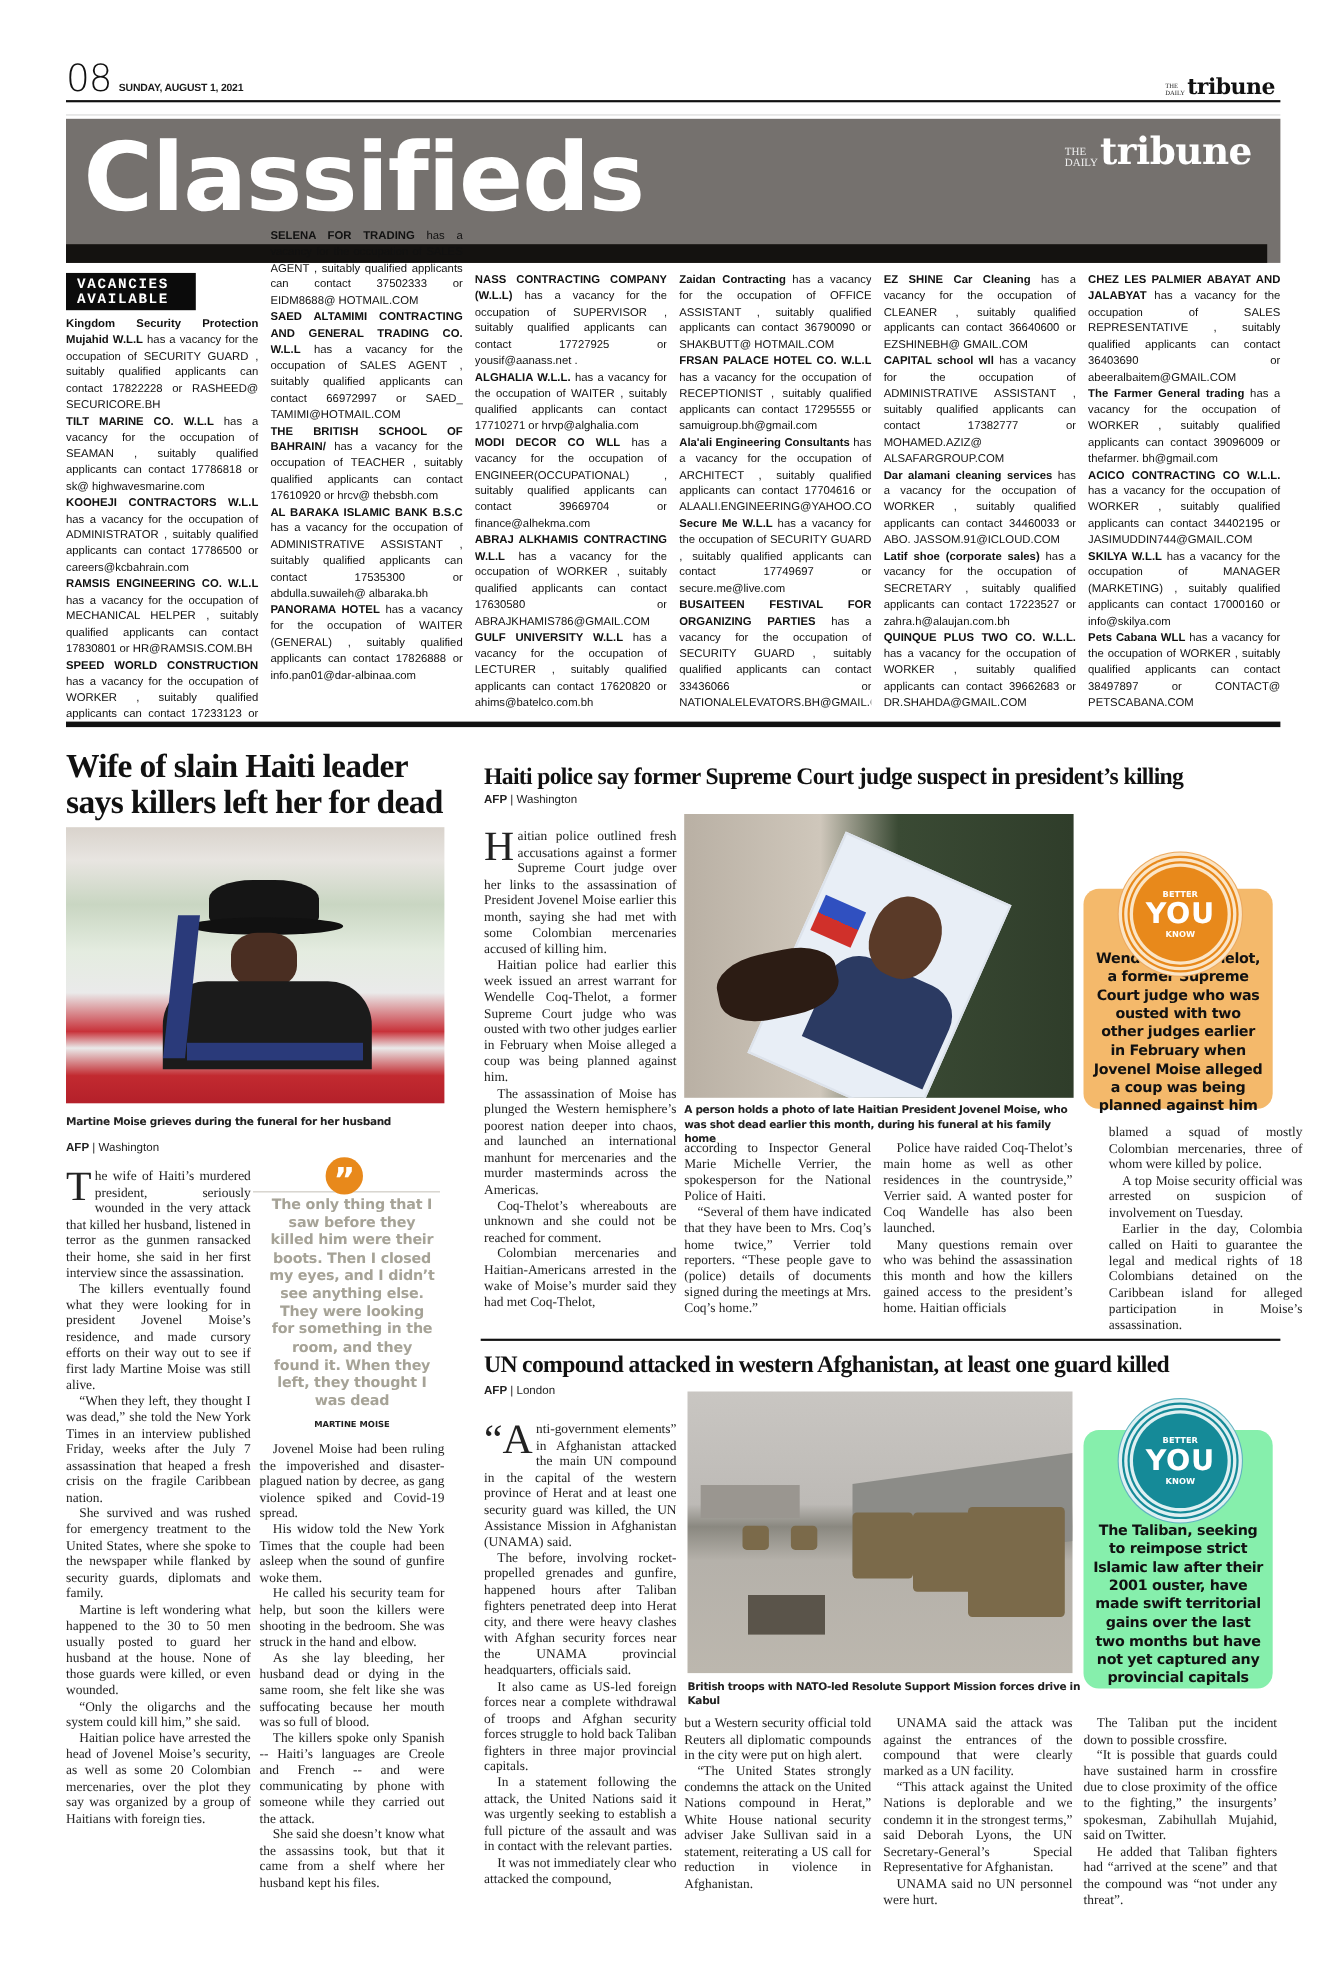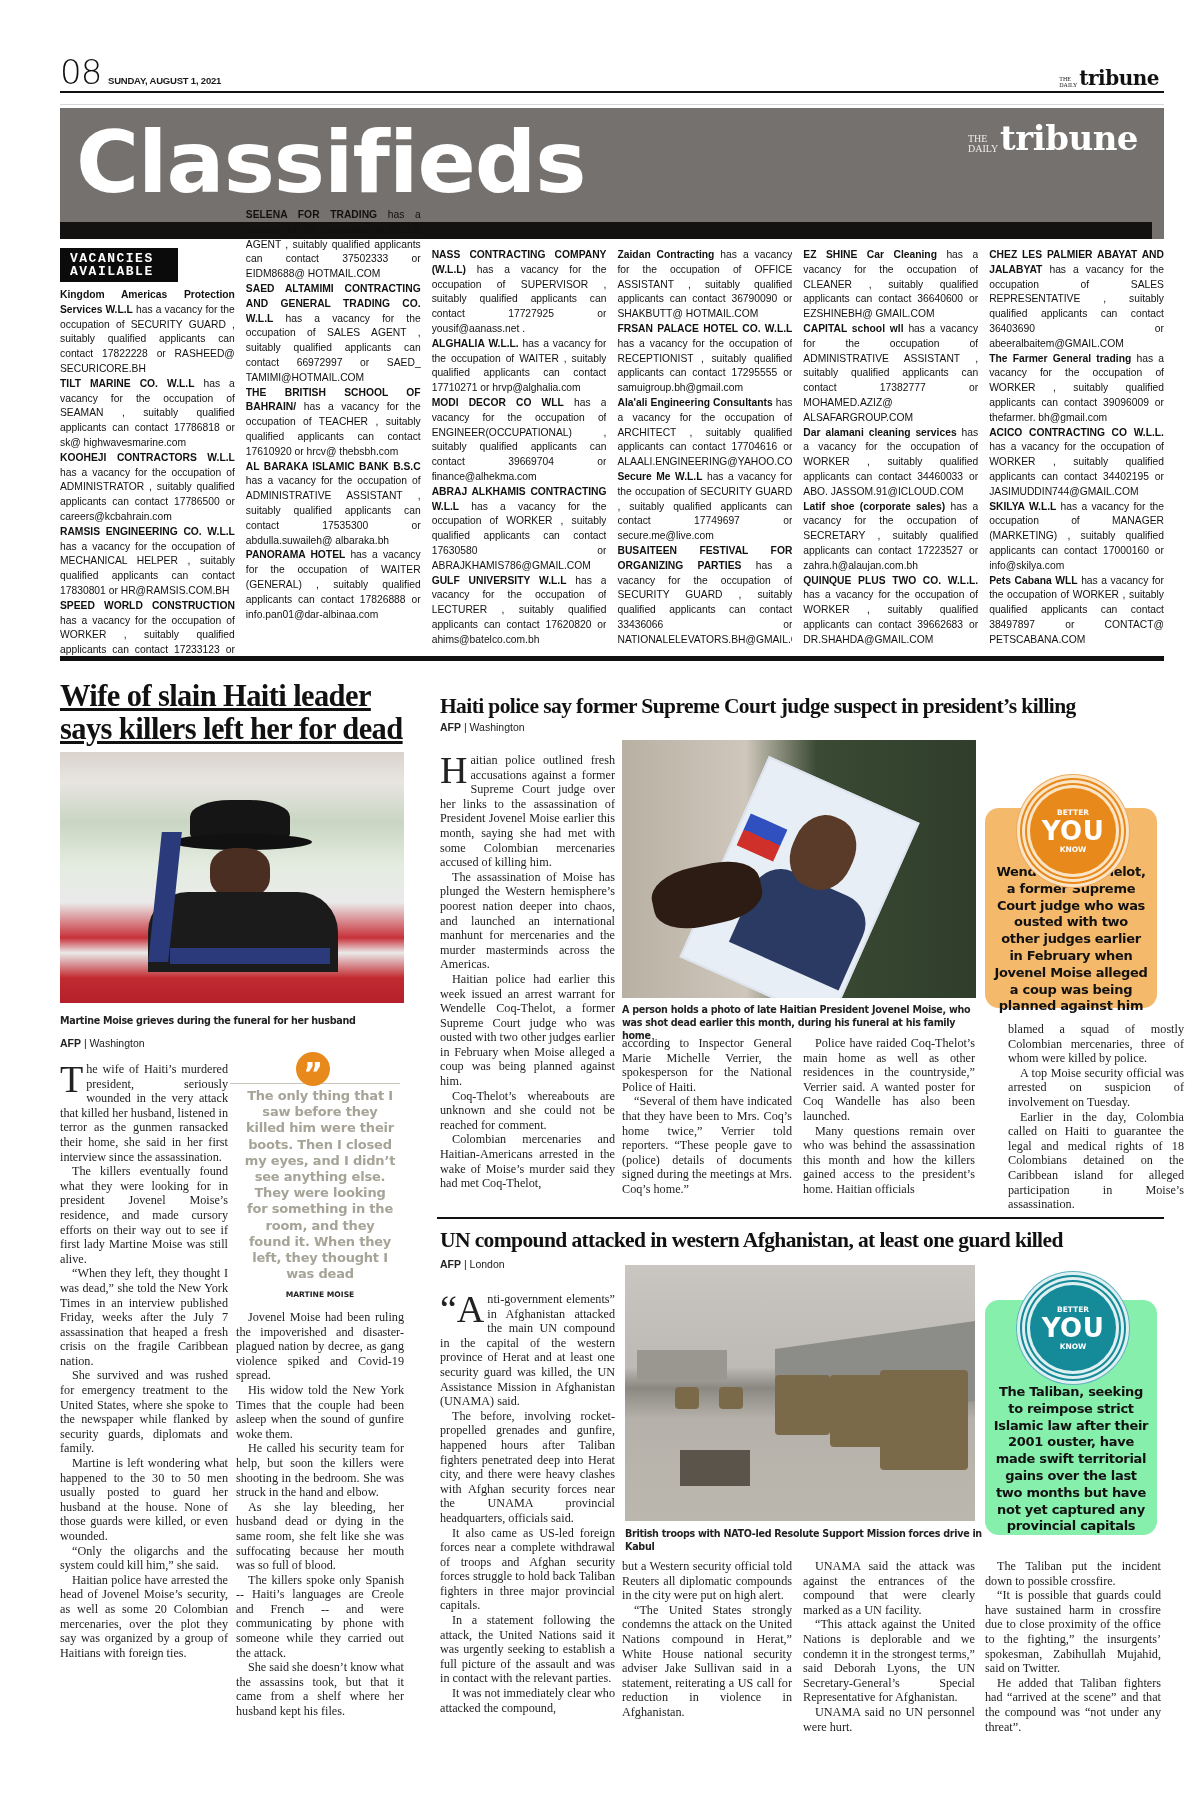--- a/index.html
+++ b/index.html
@@ -112,21 +112,21 @@
   </div>
   <div class="banner-bar"></div>
 </div>
 
 <div class="abs cls-wrap">
   <div class="cls-col">
     <div class="vac-badge">
       <div>VACANCIES</div>
       <div>AVAILABLE</div>
     </div>
-    <div class="cls-ad"><b>Kingdom Americas Protection Services W.L.L</b><span> has a vacancy for the occupation of  SECURITY GUARD , suitably qualified applicants can contact 17822228 or RASHEED@ SECURICORE.BH</span></div>
+    <div class="cls-ad"><b>Kingdom Security Protection Mujahid W.L.L</b><span> has a vacancy for the occupation of  SECURITY GUARD , suitably qualified applicants can contact 17822228 or RASHEED@ SECURICORE.BH</span></div>
     <div class="cls-ad"><b>TILT MARINE CO. W.L.L</b><span> has a vacancy for the occupation of SEAMAN , suitably qualified applicants can contact 17786818 or sk@ highwavesmarine.com</span></div>
     <div class="cls-ad"><b>KOOHEJI CONTRACTORS W.L.L</b><span> has a vacancy for the occupation of ADMINISTRATOR , suitably qualified applicants can contact 17786500 or careers@kcbahrain.com</span></div>
     <div class="cls-ad"><b>RAMSIS ENGINEERING CO. W.L.L</b><span> has a vacancy for the occupation of MECHANICAL HELPER , suitably qualified applicants can contact 17830801 or HR@RAMSIS.COM.BH</span></div>
     <div class="cls-ad"><b>SPEED WORLD CONSTRUCTION</b><span> has a vacancy for the occupation of WORKER , suitably qualified applicants can contact 17233123 or speedworld-swc@hotmail.com</span></div>
   </div>
   <div class="cls-col" style="margin-top:-114px">
     <div class="cls-ad" style="visibility:hidden"><b>SPEED WORLD CONSTRUCTION</b><span> has a vacancy for the occupation of WORKER , suitably qualified applicants can contact 17233123 or speedworld-swc@hotmail.com</span></div>
     <div class="cls-ad"><b>SELENA FOR TRADING</b><span> has a vacancy for the occupation of  SALES AGENT , suitably qualified applicants can contact 37502333 or EIDM8688@ HOTMAIL.COM</span></div>
     <div class="cls-ad"><b>SAED ALTAMIMI CONTRACTING AND GENERAL TRADING CO. W.L.L</b><span> has a vacancy for the occupation of  SALES AGENT , suitably qualified applicants can contact 66972997 or SAED_ TAMIMI@HOTMAIL.COM</span></div>
     <div class="cls-ad"><b>THE BRITISH SCHOOL OF BAHRAIN/</b><span> has a vacancy for the occupation of TEACHER , suitably qualified applicants can contact 17610920 or hrcv@ thebsbh.com</span></div>
@@ -157,21 +157,21 @@
   <div class="cls-col">
     <div class="cls-ad"><b>CHEZ LES PALMIER ABAYAT AND JALABYAT</b><span> has a vacancy for the occupation of  SALES REPRESENTATIVE , suitably qualified applicants can contact 36403690 or abeeralbaitem@GMAIL.COM</span></div>
     <div class="cls-ad"><b>The Farmer General trading</b><span> has a vacancy for the occupation of WORKER , suitably qualified applicants can contact 39096009 or thefarmer. bh@gmail.com</span></div>
     <div class="cls-ad"><b>ACICO CONTRACTING CO W.L.L.</b><span> has a vacancy for the occupation of  WORKER , suitably qualified applicants can contact 34402195 or JASIMUDDIN744@GMAIL.COM</span></div>
     <div class="cls-ad"><b>SKILYA W.L.L</b><span> has a vacancy for the occupation of  MANAGER (MARKETING) , suitably qualified applicants can contact 17000160 or info@skilya.com</span></div>
     <div class="cls-ad"><b>Pets Cabana WLL</b><span> has a vacancy for the occupation of  WORKER , suitably qualified applicants can contact 38497897 or CONTACT@ PETSCABANA.COM</span></div>
   </div>
 </div>
 <div class="abs cls-rule"></div>
 
-<div class="abs headline" style="left:60px; top:680px; width:350px; font-size:30.5px; line-height:33px;text-decoration:underline;">Wife of slain Haiti leader says killers left her for dead</div>
+<div class="abs headline" style="left:60px; top:680px; width:350px; font-size:30.5px; line-height:33px;">Wife of slain Haiti leader says killers left her for dead</div>
 
 <div class="photo photo1">
   <div class="hat"></div>
   <div class="brim"></div>
   <div class="face"></div>
   <div class="torso"></div>
   <div class="box"></div>
   <div class="boxbase"></div>
 </div>
 <div class="abs caption" style="left:60px; top:1014px; width:344px;">Martine Moise grieves during the funeral for her husband</div>
@@ -203,22 +203,22 @@
   <p>She said she doesn’t know what the assassins took, but that it came from a shelf where her husband kept his files.</p>
 </div>
 
 <div class="abs headline" style="left:440px; top:694px; width:730px; font-size:21.5px; line-height:24px; white-space:nowrap;">Haiti police say former Supreme Court judge suspect in president’s killing</div>
 <div class="abs byline" style="left:440px; top:721px;">
   <b>AFP</b> | <span>Washington</span>
 </div>
 
 <div class="abs body-col" style="left:440px; top:753px; width:175px;">
   <p class="first"><span class="dropcap">H</span><span>aitian police outlined fresh accusations against a former Supreme Court judge over her links to the assassination of President Jovenel Moise earlier this month, saying she had met with some Colombian mercenaries accused of killing him.</span></p>
+  <p>Haitian police had earlier this week issued an arrest warrant for Wendelle Coq-Thelot, a former Supreme Court judge who was ousted with two other judges earlier in February when Moise alleged a coup was being planned against him.</p>
   <p>The assassination of Moise has plunged the Western hemisphere’s poorest nation deeper into chaos, and launched an international manhunt for mercenaries and the murder masterminds across the Americas.</p>
-  <p>Haitian police had earlier this week issued an arrest warrant for Wendelle Coq-Thelot, a former Supreme Court judge who was ousted with two other judges earlier in February when Moise alleged a coup was being planned against him.</p>
   <p>Coq-Thelot’s whereabouts are unknown and she could not be reached for comment.</p>
   <p>Colombian mercenaries and Haitian-Americans arrested in the wake of Moise’s murder said they had met Coq-Thelot,</p>
 </div>
 
 <div class="photo photo2">
   <div class="card"></div>
   <div class="flag"></div>
   <div class="portrait-suit"></div>
   <div class="portrait-head"></div>
   <div class="hand"></div>

